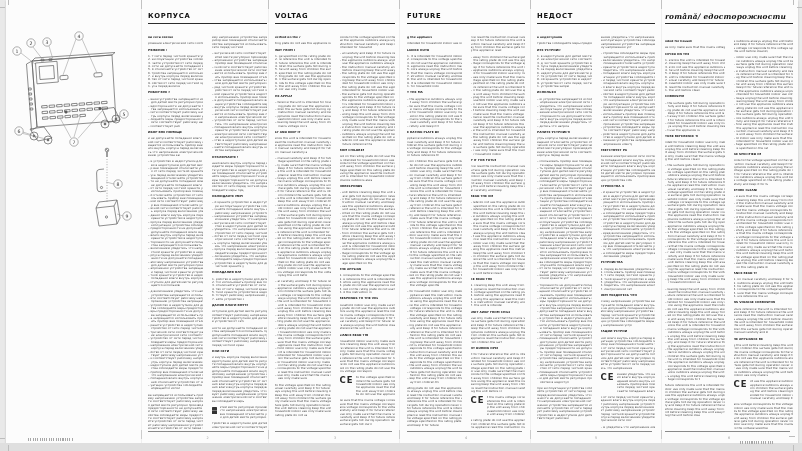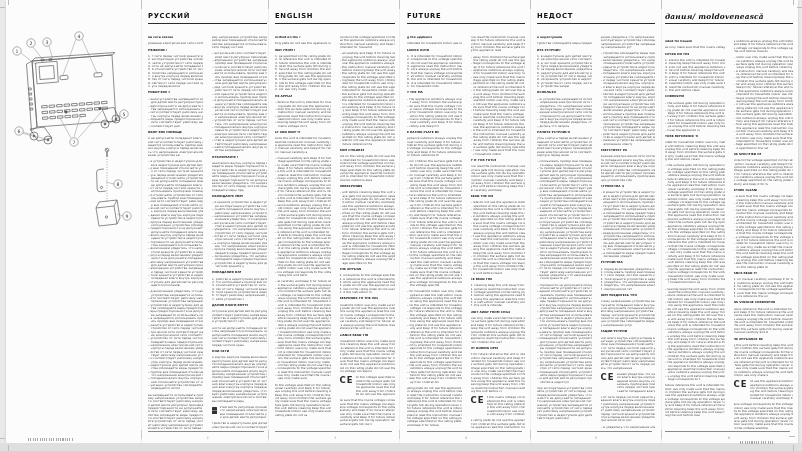--- a/index.html
+++ b/index.html
@@ -198,21 +198,21 @@
       <circle cx="64" cy="112" r="4.2"></circle>
       <text x="64" y="113.8" fill="#333" stroke="none">7</text>
       <circle cx="108" cy="154" r="4.2"></circle>
       <text x="108" y="155.8" fill="#333" stroke="none">8</text>
       <circle cx="117" cy="186" r="4.2"></circle>
       <text x="117" y="187.8" fill="#333" stroke="none">9</text>
     </g>
   </svg>
 
   <section class="panel" style="left:148px;width:119px">
-    <div class="ptitle">РУССКИЙ</div>
+    <div class="ptitle">КОРПУСА</div>
     <div class="hrule"></div>
     <div class="cols">
         <div class="col">
           <div class="blk">
             <div class="gl gh" style="width: 46%;">ой сети соответс</div>
           </div>
           <div class="blk">
             <div class="gl">ряжение электрической сети соответствует рабоч</div>
           </div>
           <div class="blk">
@@ -480,21 +480,21 @@
             <div class="gl">тройство в недоступном для детей месте регуляр</div>
             <div class="gl"> электрической сети соответствует рабочему нап</div>
           </div>
         </div>
       </div>
     <div class="frule"></div>
     <div class="page-no">2</div>
   </section>
 
   <section class="panel" style="left:275px;width:120px">
-    <div class="ptitle">ENGLISH</div>
+    <div class="ptitle">VOLTAG</div>
     <div class="hrule"></div>
     <div class="cols">
         <div class="col">
           <div class="blk">
             <div class="gl gh" style="width: 46%;">ecified on the r</div>
           </div>
           <div class="blk">
             <div class="gl">ting plate do not use the appliance outdoors a</div>
           </div>
           <div class="blk">
@@ -1315,21 +1315,21 @@
           <div class="blk">
             <div class="gl">– м убедитесь что напряжение электрической сети </div>
           </div>
         </div>
       </div>
     <div class="frule"></div>
     <div class="page-no">5</div>
   </section>
 
   <section class="panel serif low" style="left:665px;width:128px">
-    <div class="ptitle">дания/ moldovenească</div>
+    <div class="ptitle">română/ едосторожности</div>
     <div class="hrule"></div>
     <div class="cols">
         <div class="col">
           <div class="blk">
             <div class="gl gh" style="width: 46%;">nded for househo</div>
           </div>
           <div class="blk">
             <div class="gl">se only make sure that the mains voltage corre</div>
           </div>
           <div class="blk">

